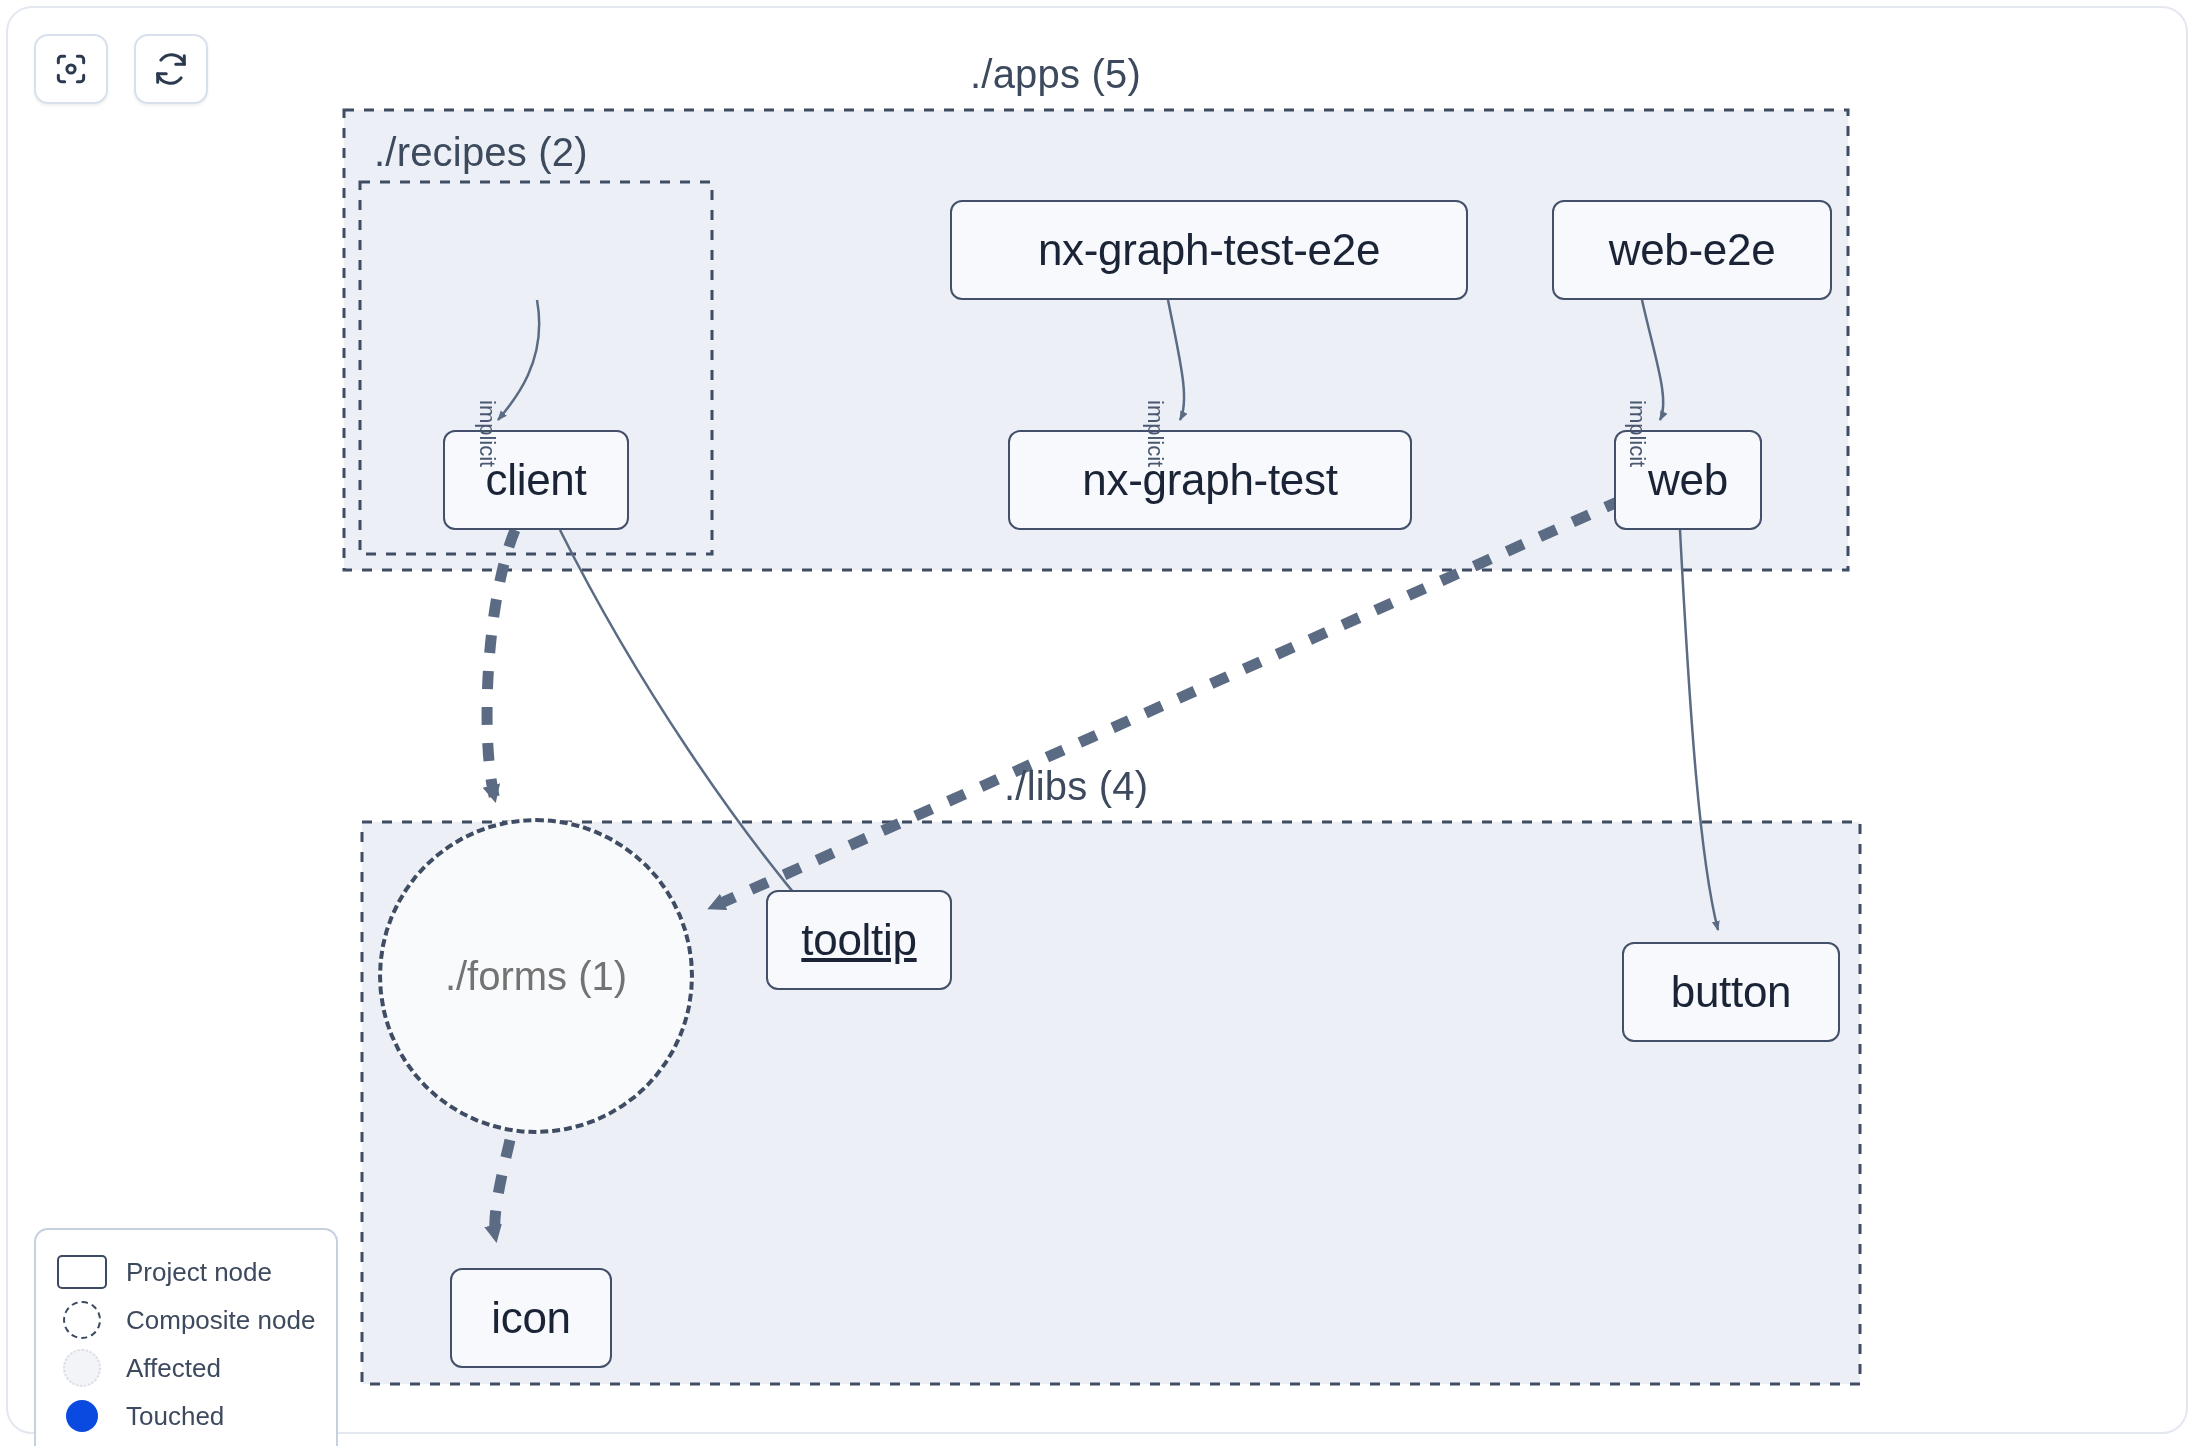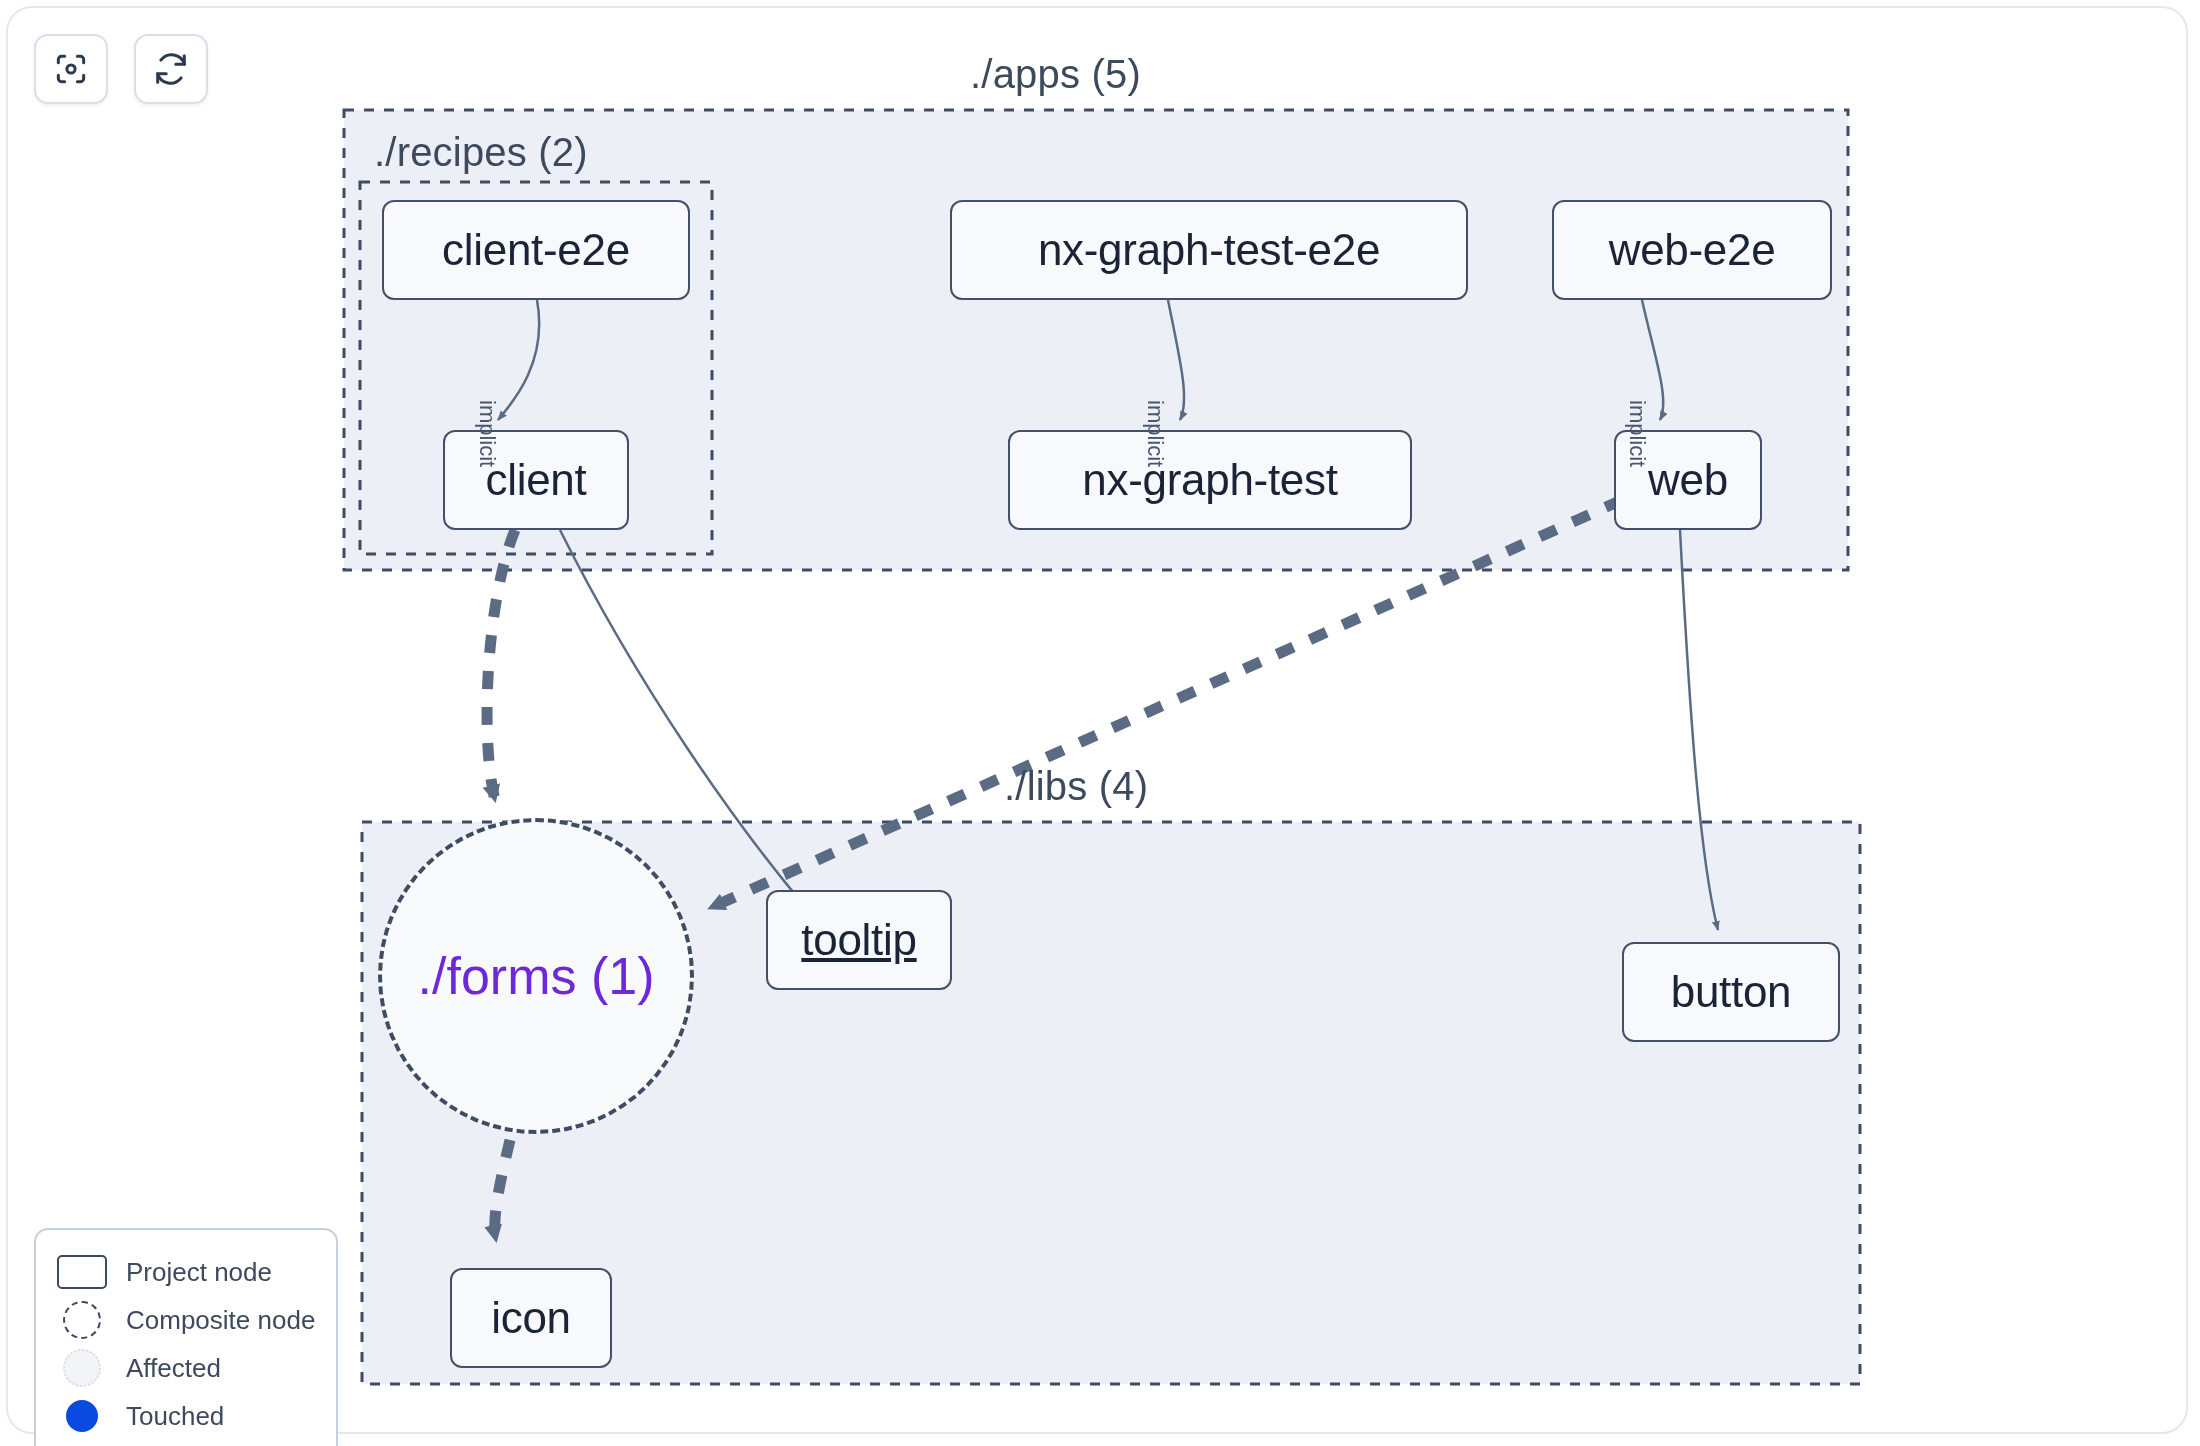--- a/index.html
+++ b/index.html
@@ -79,22 +79,22 @@
   }
   .node-composite {
     position: absolute;
     border: 4px dashed #3f4c63;
     border-radius: 50%;
     background: #f8fafc;
     display: flex;
     align-items: center;
     justify-content: center;
     box-sizing: border-box;
-    color: #6d28d9;
-    font-size: 52px;
+    color: #737373;
+    font-size: 40px;
     white-space: nowrap;
     cursor: pointer;
   }
 
   
   .edge-label {
     position: absolute;
     color: #4a5770;
     font-size: 22px;
     white-space: nowrap;
@@ -190,21 +190,20 @@
 
     <path d="M 1680,530 C 1690,720 1700,860 1718,930" fill="none" stroke="#5b6b84" stroke-width="2.5" marker-end="url(#arrow-thin)"></path>
 
     <path d="M 510,1140 C 498,1190 492,1220 496,1240" fill="none" stroke="#5b6b84" stroke-width="11" stroke-dasharray="18 18" marker-end="url(#arrow-fat)"></path>
   </svg>
 
   <div class="group-label" style="left:970px; top:52px;">./apps (5)</div>
   <div class="group-label" style="left:374px; top:130px;">./recipes (2)</div>
   <div class="group-label" style="left:1004px; top:764px;">./libs (4)</div>
 
-  <div class="node" style="left:382px; top:200px; width:308px; height:100px;">client-e2e</div>
 
   <div class="node" style="left:950px; top:200px; width:518px; height:100px;">nx-graph-test-e2e</div>
 
   <div class="node" style="left:1552px; top:200px; width:280px; height:100px;">web-e2e</div>
 
   <div class="node" style="left:443px; top:430px; width:186px; height:100px;">client</div>
 
   <div class="node" style="left:1008px; top:430px; width:404px; height:100px;">nx-graph-test</div>
 
   <div class="node" style="left:1614px; top:430px; width:148px; height:100px;">web</div>

